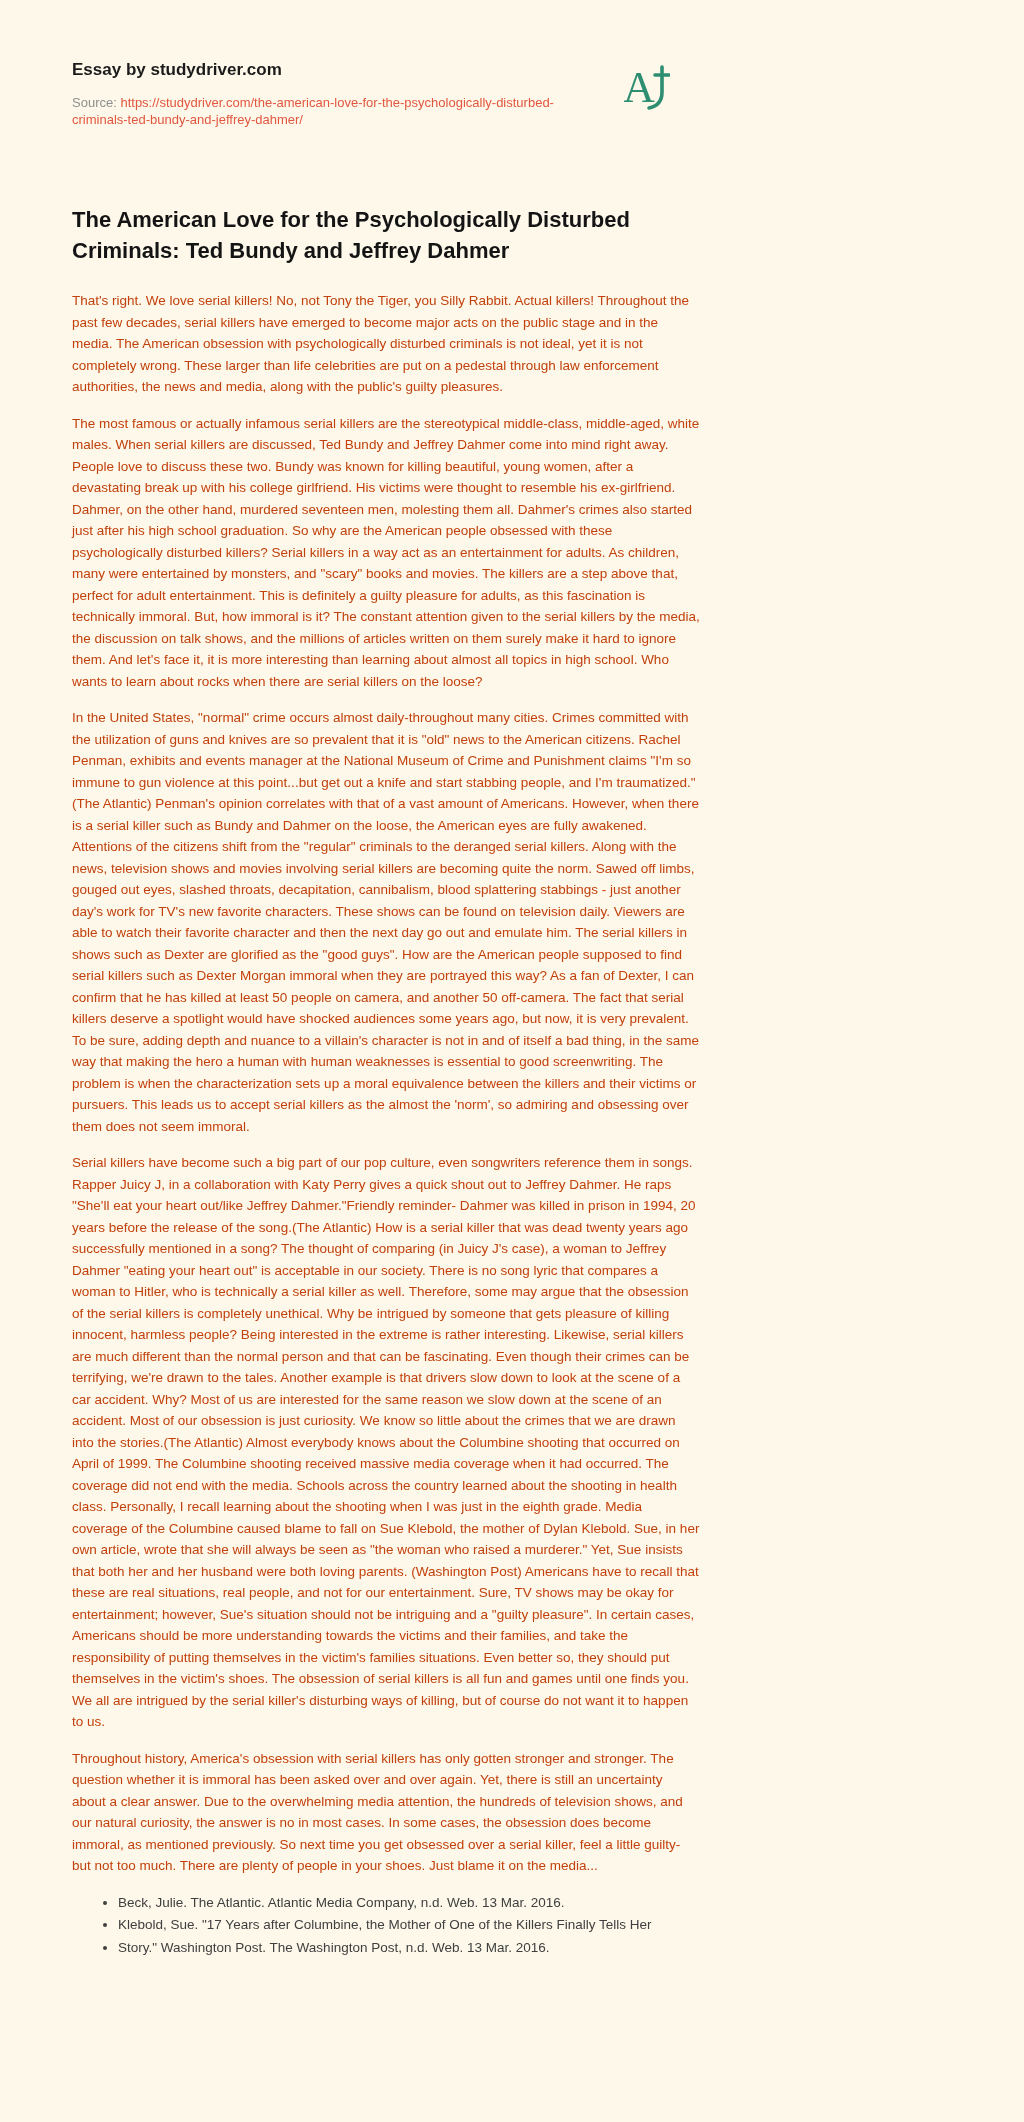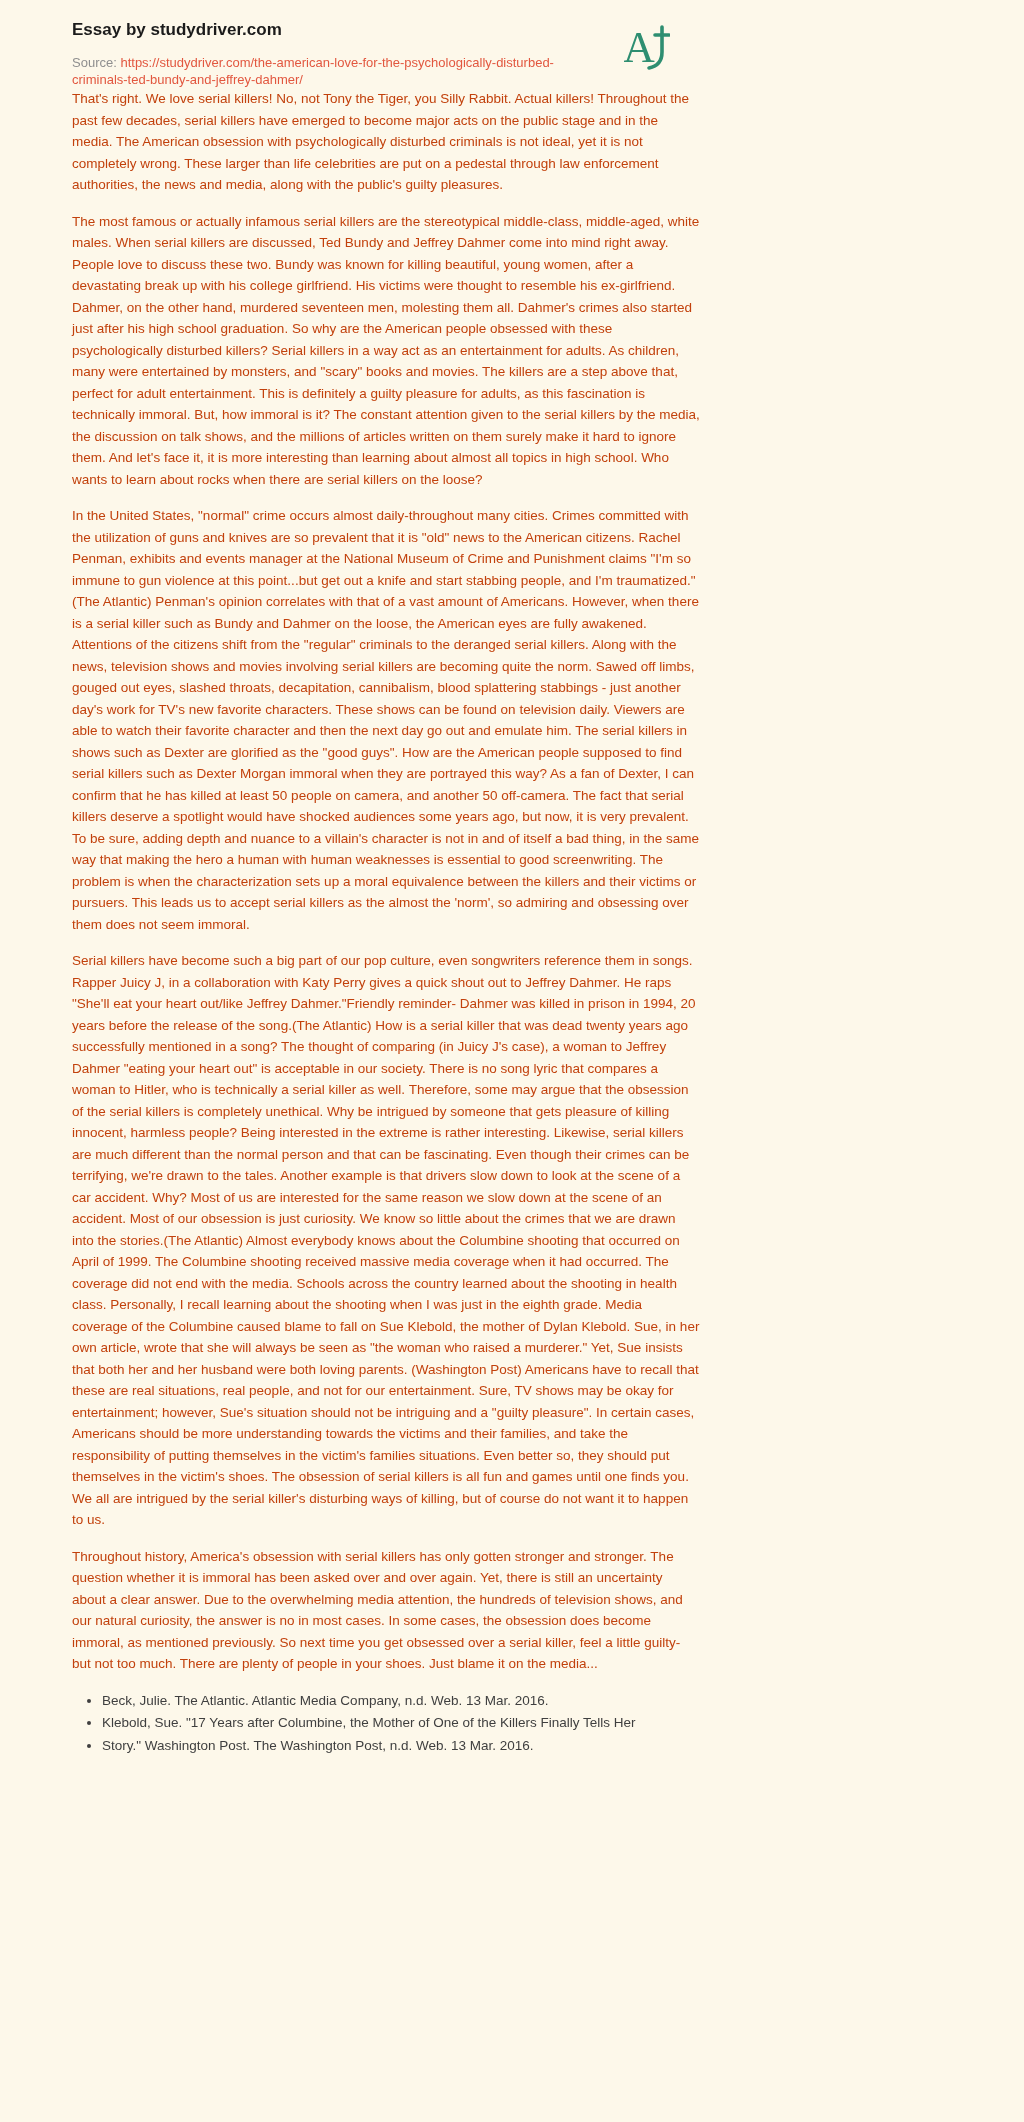--- a/index.html
+++ b/index.html
@@ -9,21 +9,21 @@
   body {
     width: 1024px;
     min-height: 2122px;
     background: #fdf8ea;
     font-family: "Liberation Sans", sans-serif;
     -webkit-font-smoothing: antialiased;
   }
   .content {
     width: 628px;
     margin-left: 72px;
-    padding-top: 20px;
+    padding-top: 60px;
     padding-bottom: 40px;
   }
   .header {
     position: relative;
   }
   .site-title {
     font-size: 17px;
     font-weight: 700;
     color: #1b1b1b;
     margin: 0 0 14px 0;
@@ -69,21 +69,21 @@
   }
   .citations {
     margin: 0;
     padding-left: 30px;
     list-style: disc;
   }
   .citations li {
     font-size: 13.5px;
     line-height: 21.5px;
     color: #3f3f3f;
-    margin: 0 0 1px 0;
+    margin: 0 0 1px 16px;
   }
 </style>
 </head>
 <body>
 
 <div class="content">
 
   <header class="header">
     <h1 class="site-title">Essay by studydriver.com</h1>
     <p class="source"><span>Source:</span>
@@ -92,20 +92,21 @@
     <div class="logo">
       <svg width="46" height="56" viewBox="0 0 46 56" aria-hidden="true">
         <text x="-1" y="40" font-family="Liberation Serif, serif" font-size="44" fill="#2e8e71">A</text>
         <path d="M38 5 v25 c0 10 -5.5 14.5 -13 16" stroke="#2e8e71" stroke-width="3.6" fill="none" stroke-linecap="round"></path>
         <path d="M31 13 h14" stroke="#2e8e71" stroke-width="3.6" fill="none" stroke-linecap="round"></path>
       </svg>
     </div>
   </header>
 
   <main>
+    <h2 class="essay-title">The American Love for the Psychologically Disturbed Criminals: Ted Bundy and Jeffrey Dahmer</h2>
 
     <p class="para">That's right. We love serial killers! No, not Tony the Tiger, you Silly Rabbit. Actual killers! Throughout the past few decades, serial killers have emerged to become major acts on the public stage and in the media. The American obsession with psychologically disturbed criminals is not ideal, yet it is not completely wrong. These larger than life celebrities are put on a pedestal through law enforcement authorities, the news and media, along with the public's guilty pleasures.</p>
     <p class="para">The most famous or actually infamous serial killers are the stereotypical middle-class, middle-aged, white males. When serial killers are discussed, Ted Bundy and Jeffrey Dahmer come into mind right away. People love to discuss these two. Bundy was known for killing beautiful, young women, after a devastating break up with his college girlfriend. His victims were thought to resemble his ex-girlfriend. Dahmer, on the other hand, murdered seventeen men, molesting them all. Dahmer's crimes also started just after his high school graduation. So why are the American people obsessed with these psychologically disturbed killers? Serial killers in a way act as an entertainment for adults. As children, many were entertained by monsters, and "scary" books and movies. The killers are a step above that, perfect for adult entertainment. This is definitely a guilty pleasure for adults, as this fascination is technically immoral. But, how immoral is it? The constant attention given to the serial killers by the media, the discussion on talk shows, and the millions of articles written on them surely make it hard to ignore them. And let's face it, it is more interesting than learning about almost all topics in high school. Who wants to learn about rocks when there are serial killers on the loose?</p>
     <p class="para">In the United States, "normal" crime occurs almost daily-throughout many cities. Crimes committed with the utilization of guns and knives are so prevalent that it is "old" news to the American citizens. Rachel Penman, exhibits and events manager at the National Museum of Crime and Punishment claims "I'm so immune to gun violence at this point...but get out a knife and start stabbing people, and I'm traumatized."(The Atlantic) Penman's opinion correlates with that of a vast amount of Americans. However, when there is a serial killer such as Bundy and Dahmer on the loose, the American eyes are fully awakened. Attentions of the citizens shift from the "regular" criminals to the deranged serial killers. Along with the news, television shows and movies involving serial killers are becoming quite the norm. Sawed off limbs, gouged out eyes, slashed throats, decapitation, cannibalism, blood splattering stabbings - just another day's work for TV's new favorite characters. These shows can be found on television daily. Viewers are able to watch their favorite character and then the next day go out and emulate him. The serial killers in shows such as Dexter are glorified as the "good guys". How are the American people supposed to find serial killers such as Dexter Morgan immoral when they are portrayed this way? As a fan of Dexter, I can confirm that he has killed at least 50 people on camera, and another 50 off-camera. The fact that serial killers deserve a spotlight would have shocked audiences some years ago, but now, it is very prevalent. To be sure, adding depth and nuance to a villain's character is not in and of itself a bad thing, in the same way that making the hero a human with human weaknesses is essential to good screenwriting. The problem is when the characterization sets up a moral equivalence between the killers and their victims or pursuers. This leads us to accept serial killers as the almost the 'norm', so admiring and obsessing over them does not seem immoral.</p>
     <p class="para">Serial killers have become such a big part of our pop culture, even songwriters reference them in songs. Rapper Juicy J, in a collaboration with Katy Perry gives a quick shout out to Jeffrey Dahmer. He raps "She'll eat your heart out/like Jeffrey Dahmer."Friendly reminder- Dahmer was killed in prison in 1994, 20 years before the release of the song.(The Atlantic) How is a serial killer that was dead twenty years ago successfully mentioned in a song? The thought of comparing (in Juicy J's case), a woman to Jeffrey Dahmer "eating your heart out" is acceptable in our society. There is no song lyric that compares a woman to Hitler, who is technically a serial killer as well. Therefore, some may argue that the obsession of the serial killers is completely unethical. Why be intrigued by someone that gets pleasure of killing innocent, harmless people? Being interested in the extreme is rather interesting. Likewise, serial killers are much different than the normal person and that can be fascinating. Even though their crimes can be terrifying, we're drawn to the tales. Another example is that drivers slow down to look at the scene of a car accident. Why? Most of us are interested for the same reason we slow down at the scene of an accident. Most of our obsession is just curiosity. We know so little about the crimes that we are drawn into the stories.(The Atlantic) Almost everybody knows about the Columbine shooting that occurred on April of 1999. The Columbine shooting received massive media coverage when it had occurred. The coverage did not end with the media. Schools across the country learned about the shooting in health class. Personally, I recall learning about the shooting when I was just in the eighth grade. Media coverage of the Columbine caused blame to fall on Sue Klebold, the mother of Dylan Klebold. Sue, in her own article, wrote that she will always be seen as "the woman who raised a murderer." Yet, Sue insists that both her and her husband were both loving parents. (Washington Post) Americans have to recall that these are real situations, real people, and not for our entertainment. Sure, TV shows may be okay for entertainment; however, Sue's situation should not be intriguing and a "guilty pleasure". In certain cases, Americans should be more understanding towards the victims and their families, and take the responsibility of putting themselves in the victim's families situations. Even better so, they should put themselves in the victim's shoes. The obsession of serial killers is all fun and games until one finds you. We all are intrigued by the serial killer's disturbing ways of killing, but of course do not want it to happen to us.</p>
     <p class="para">Throughout history, America's obsession with serial killers has only gotten stronger and stronger. The question whether it is immoral has been asked over and over again. Yet, there is still an uncertainty about a clear answer. Due to the overwhelming media attention, the hundreds of television shows, and our natural curiosity, the answer is no in most cases. In some cases, the obsession does become immoral, as mentioned previously. So next time you get obsessed over a serial killer, feel a little guilty- but not too much. There are plenty of people in your shoes. Just blame it on the media...</p>
 
 
     <ul class="citations">
       <li>Beck, Julie. The Atlantic. Atlantic Media Company, n.d. Web. 13 Mar. 2016.</li>

